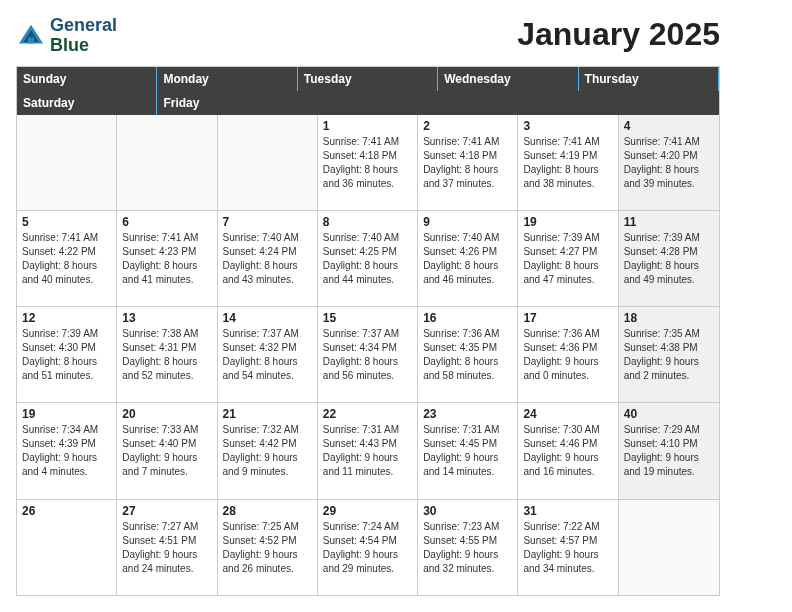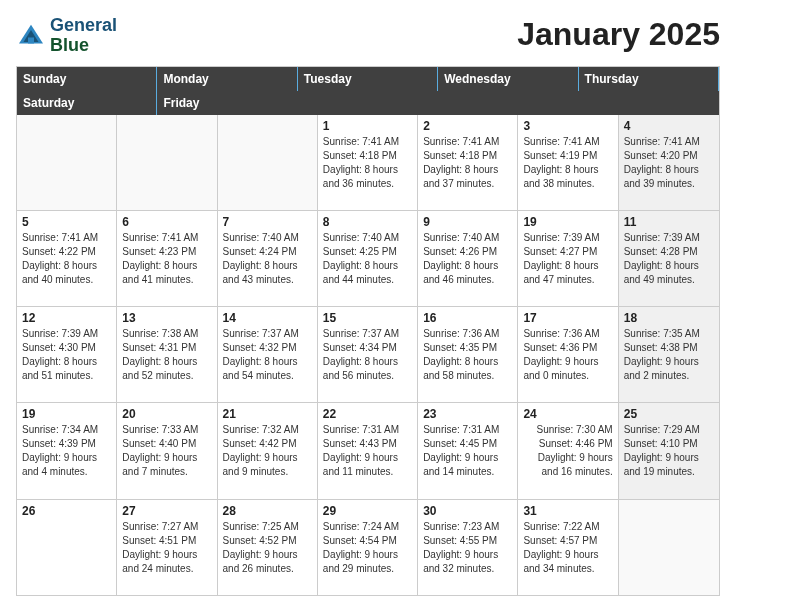--- a/index.html
+++ b/index.html
@@ -282,26 +282,26 @@
 Daylight: 9 hours and 11 minutes.</div>
           </div>
           <div class="cal-cell">
             <div class="day-num">23</div>
             <div class="day-info" style="white-space: pre-line;">Sunrise: 7:31 AM
 Sunset: 4:45 PM
 Daylight: 9 hours and 14 minutes.</div>
           </div>
           <div class="cal-cell">
             <div class="day-num">24</div>
-            <div class="day-info" style="white-space: pre-line; text-align: right;">Sunrise: 7:30 AM
+            <div class="day-info" style="white-space: pre-line;">Sunrise: 7:30 AM
 Sunset: 4:46 PM
 Daylight: 9 hours and 16 minutes.</div>
           </div>
           <div class="cal-cell shaded">
-            <div class="day-num">25</div>
+            <div class="day-num">40</div>
             <div class="day-info" style="white-space: pre-line;">Sunrise: 7:29 AM
 Sunset: 4:10 PM
 Daylight: 9 hours and 19 minutes.</div>
           </div>
         </div>
         <div class="cal-row">
           <div class="cal-cell">
             <div class="day-num">26</div>
           </div>
           <div class="cal-cell">

